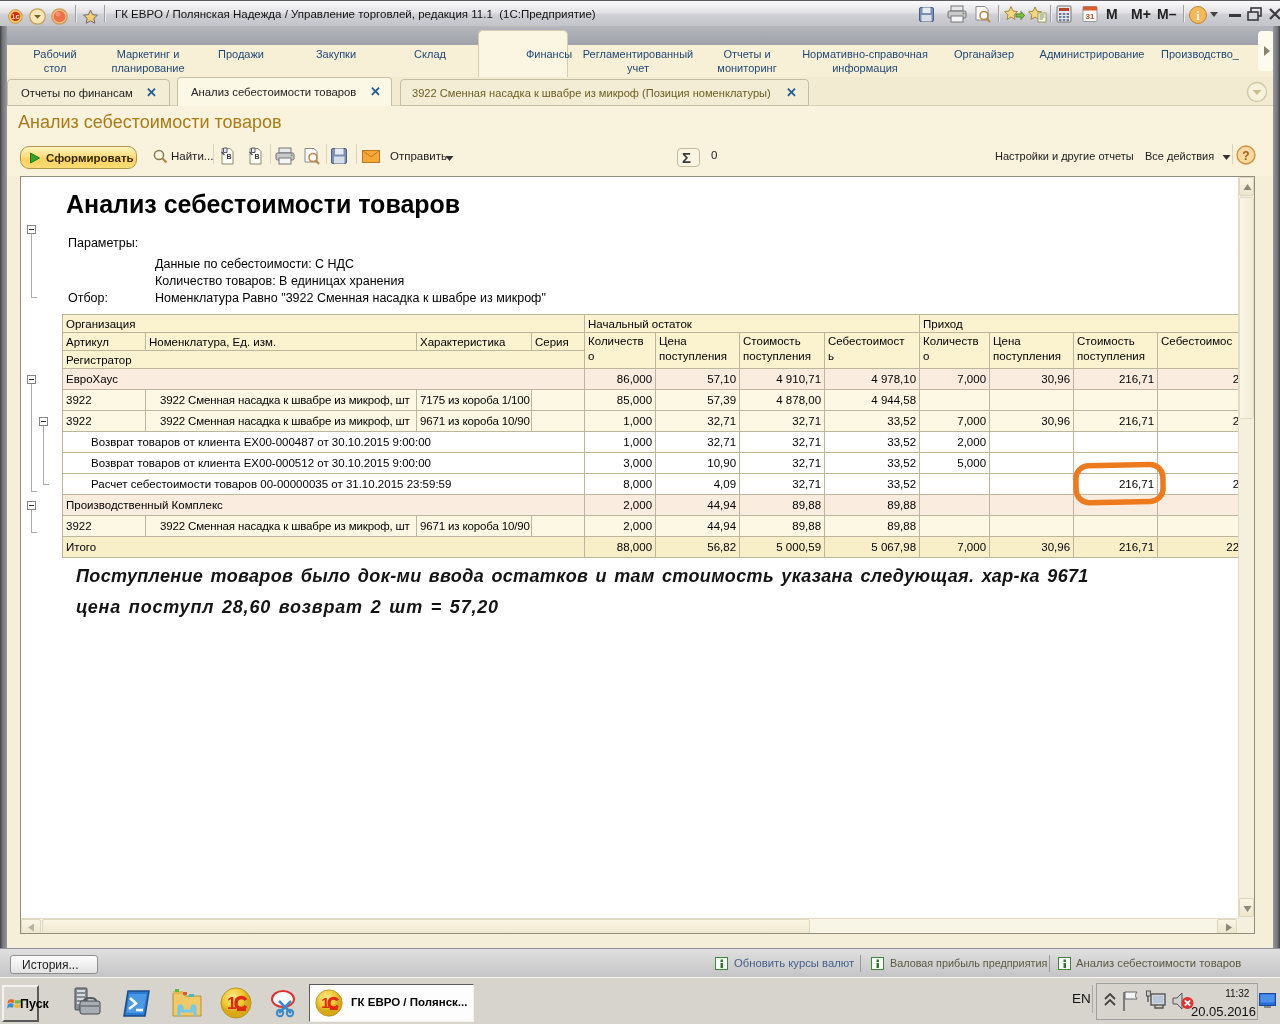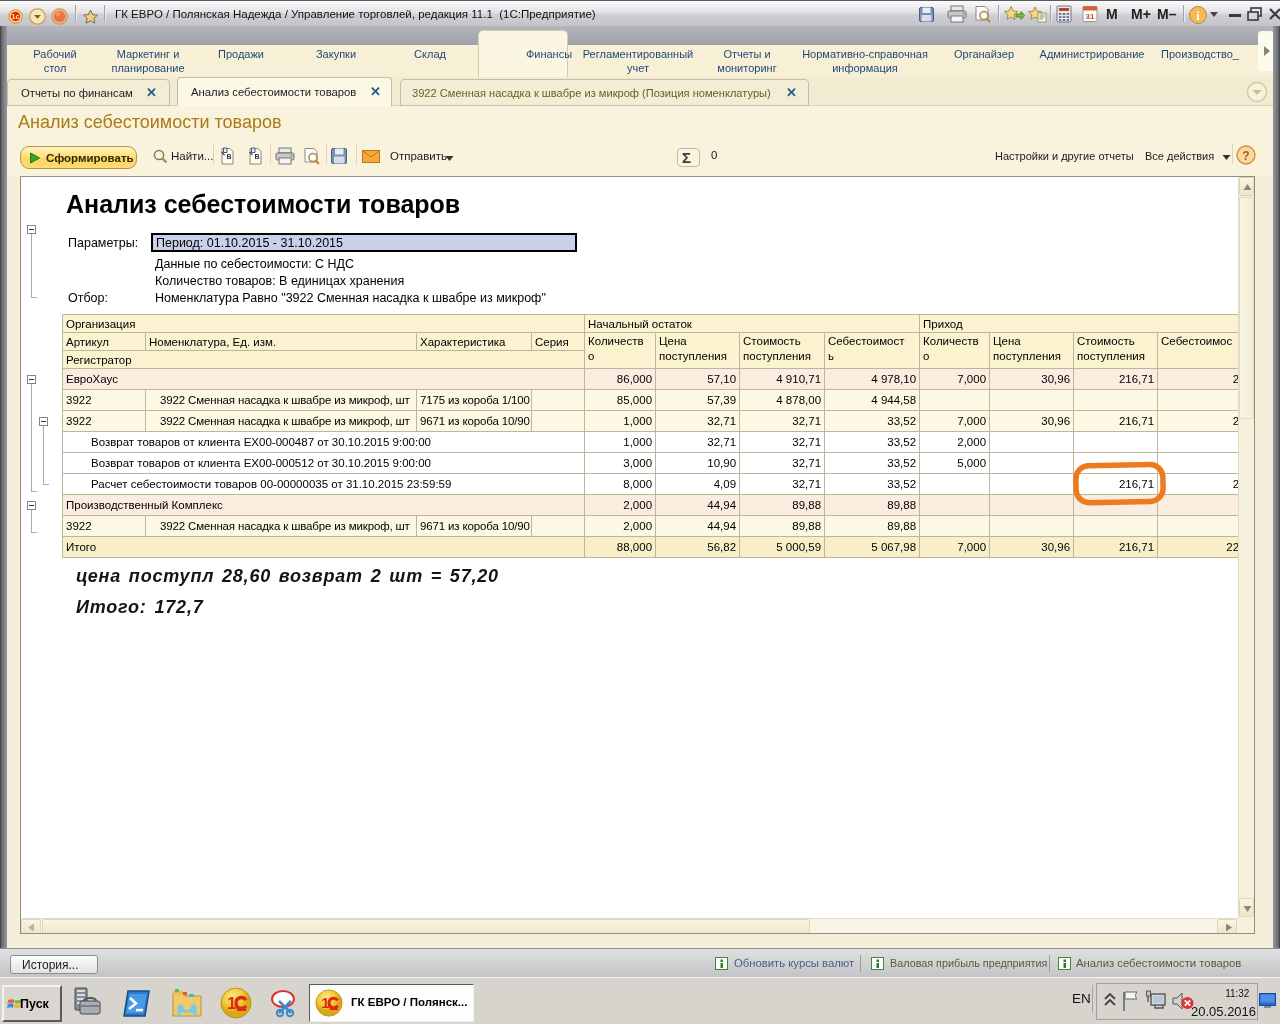--- a/index.html
+++ b/index.html
@@ -66,21 +66,21 @@
 .sbtn{position:absolute;background:linear-gradient(#FAF5E4,#EDE6CC);border:1px solid #DDD6BC;box-sizing:border-box;border-radius:2px;}
 #sbcorner{position:absolute;left:1217px;top:741px;width:16px;height:16px;background:#F5F0DE;}
 
 #statusbar{position:absolute;left:0;top:948px;width:1280px;height:29px;
   background:linear-gradient(#E0E0E0,#C4C4C6);border-top:1px solid #8F9097;box-sizing:border-box;}
 .stext{font-size:11.3px;color:#5A5A40;white-space:nowrap;}
 .ssep{position:absolute;top:6px;width:1px;height:17px;background:#9A9A9A;}
 
 #taskbar{position:absolute;left:0;top:977px;width:1280px;height:47px;
   background:#D7D4CD;border-top:1px solid #F8F7F4;box-sizing:border-box;}
-#startbtn{position:absolute;left:2px;top:7px;width:60px;height:37px;background:#D9D6CF;
+#startbtn{position:absolute;left:2px;top:7px;width:37px;height:37px;background:#D9D6CF;
   border-top:2px solid #F2F1EE;border-left:2px solid #F2F1EE;
   border-right:2px solid #5A5A5A;border-bottom:2px solid #5A5A5A;box-sizing:border-box;}
 #taskbtn{position:absolute;left:309px;top:6px;width:165px;height:38px;background:#FDFDFD;
   border-top:1px solid #5A5A5A;border-left:1px solid #5A5A5A;
   border-right:1px solid #F2F1EE;border-bottom:1px solid #F2F1EE;box-sizing:border-box;}
 #tray{position:absolute;left:1096px;top:5px;width:162px;height:37px;
   border:1px solid #A0A0A0;box-sizing:border-box;}
 </style>
 </head>
 <body>
@@ -305,23 +305,20 @@
     <div class="gline" style="left:22px;top:249px;height:58px;"></div>
     <div class="ghook" style="left:22px;top:307px;"></div>
     <div class="gbox" style="left:6px;top:324px;">
         <div class="gm"></div>
       </div>
     <div class="gline" style="left:10px;top:333px;height:22px;"></div>
     <div class="ghook" style="left:10px;top:355px;"></div>
 
     <div class="abs" style="left:45px;top:13px;font-size:25px;font-weight:bold;color:#000;">Анализ себестоимости товаров</div>
     <div class="rtext abs" style="left:47px;top:59px;">Параметры:</div>
-    <div class="abs" style="left:130px;top:56px;width:426px;height:19px;box-sizing:border-box;border:2px solid #000;background:#CAD0E8;">
-      <span class="rtext abs" style="left:3px;top:1px;">Период: 01.10.2015 - 31.10.2015</span>
-    </div>
     <div class="rtext abs" style="left:134px;top:80px;">Данные по себестоимости: С НДС</div>
     <div class="rtext abs" style="left:134px;top:97px;">Количество товаров: В единицах хранения</div>
     <div class="rtext abs" style="left:47px;top:114px;">Отбор:</div>
     <div class="rtext abs" style="left:134px;top:114px;">Номенклатура Равно "3922 Сменная насадка к швабре из микроф"</div>
 
     <table id="rt" cellspacing="0">
       <colgroup>
           <col style="width:83px">
           <col style="width:271px">
           <col style="width:115px">
@@ -467,22 +464,22 @@
             <td class="n">22</td>
           </tr>
     </tbody>
       </table>
 
     <svg class="abs" style="left:1050px;top:283px;" width="100" height="48" viewBox="0 0 100 48">
       <rect x="5" y="5" width="87" height="37" rx="13" ry="13" fill="none" stroke="#EE7A1E" stroke-width="5.5" transform="rotate(-1.2 50 24)"></rect>
     </svg>
 
     <div id="annot">
+      <div style="letter-spacing:0.35px;">Поступление товаров было док-ми ввода остатков и там стоимость указана следующая. хар-ка 9671</div>
       <div>цена поступл 28,60 возврат 2 шт = 57,20</div>
-      <div>Итого: 172,7</div>
     </div>
 
     <div id="vsb">
       <div class="sbtn" style="left:0;top:0;width:15px;height:19px;"><svg width="15" height="19" viewBox="0 0 15 19">
             <path d="M7.5 6 L11.5 12 L3.5 12 Z" fill="#8A8878"></path>
           </svg></div>
       <div class="abs" style="left:0;top:20px;width:15px;height:222px;background:linear-gradient(90deg,#FBF7E8,#F2ECD4);border:1px solid #E2DCC4;box-sizing:border-box;border-radius:2px;"></div>
       <div class="sbtn" style="left:0;top:721px;width:15px;height:19px;"><svg width="15" height="19" viewBox="0 0 15 19">
             <path d="M7.5 13 L3.5 7 L11.5 7 Z" fill="#8A8878"></path>
           </svg></div>

